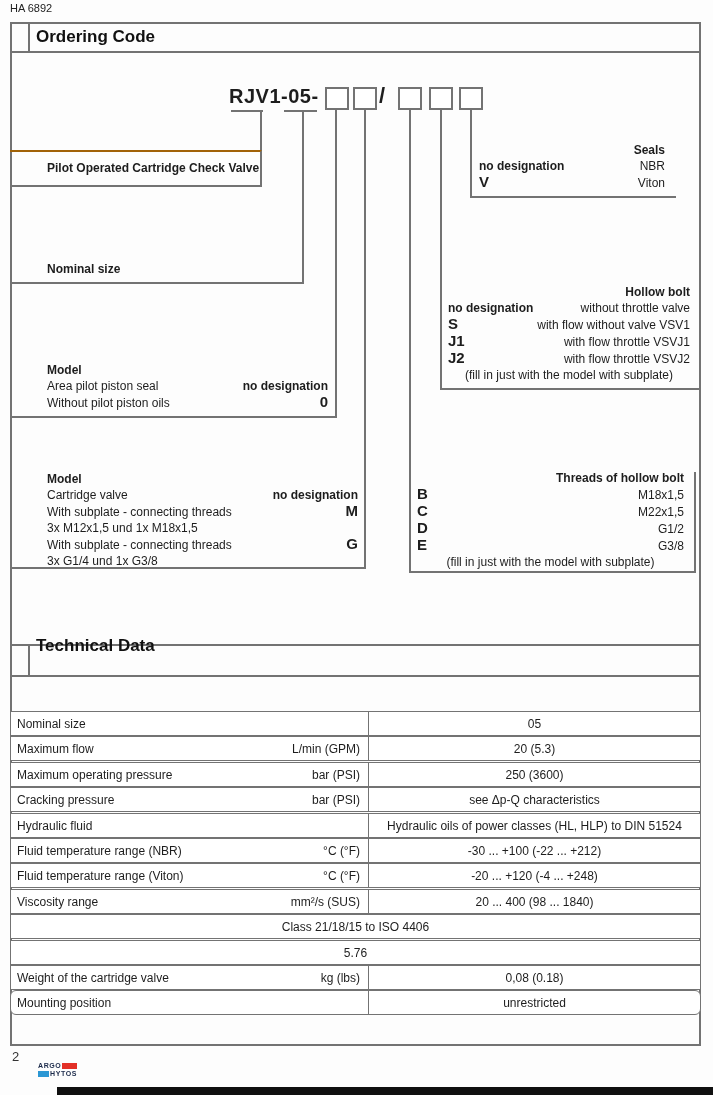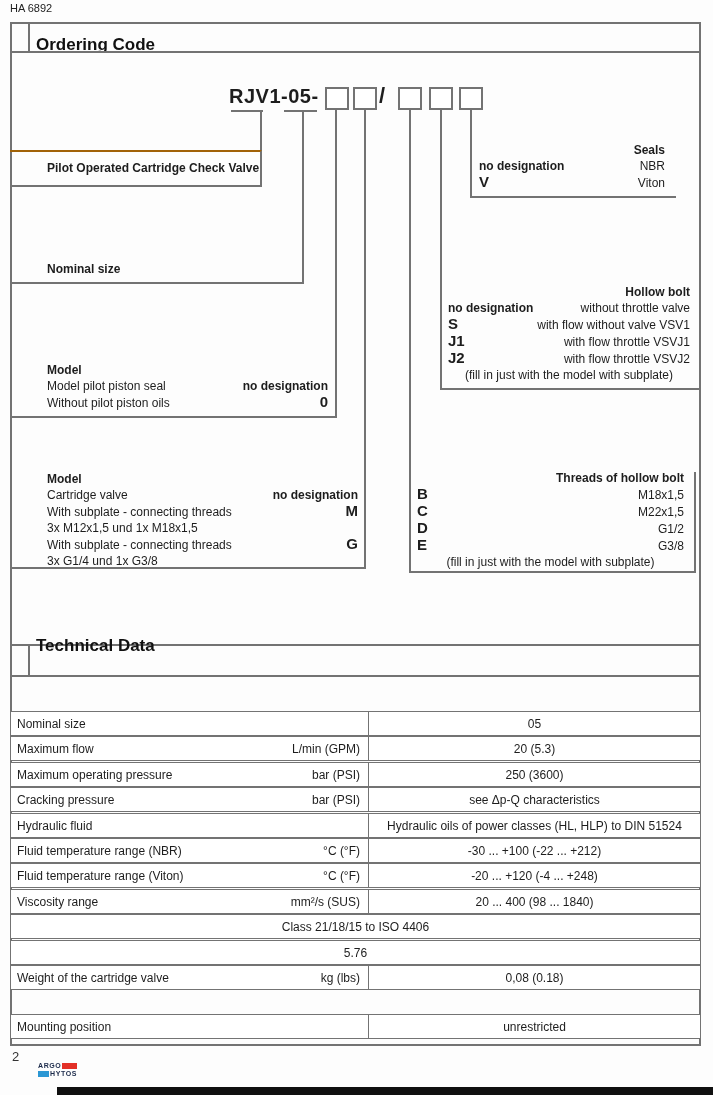--- a/index.html
+++ b/index.html
@@ -73,21 +73,21 @@
 </head>
 <body>
 
 <div class="page">
 
   <div class="doc-number">HA 6892</div>
 
   <div class="frame"></div>
 
   <div class="vline" style="left:28px; top:22px; height:30px;"></div>
-  <div class="section-title" style="top:27px;margin-top:8px;">Ordering Code</div>
+  <div class="section-title" style="top:27px;">Ordering Code</div>
   <div class="hline" style="left:10px; top:51px; width:691px;"></div>
 
   <div class="code-prefix">RJV1-05-</div>
   <div class="hline" style="left:231px; top:110px; width:32px;"></div>
   <div class="hline" style="left:284px; top:110px; width:33px;"></div>
   <div class="code-box" style="left:325px;"></div>
   <div class="code-box" style="left:353px;"></div>
   <div class="code-slash">/</div>
   <div class="code-box" style="left:398px;"></div>
   <div class="code-box" style="left:429px;"></div>
@@ -145,21 +145,21 @@
       <span class="big-code">J2</span>
       <span>with flow throttle VSVJ2</span>
     </div>
     <div class="note">(fill in just with the model with subplate)</div>
   </div>
   <div class="hline" style="left:440px; top:388px; width:261px;"></div>
 
   <div class="callout-text" style="left:47px; top:362px; width:281px;">
     <div class="b">Model</div>
     <div class="crow">
-      <span>Model pilot piston seal</span>
+      <span>Area pilot piston seal</span>
       <span class="b">no designation</span>
     </div>
     <div class="crow">
       <span>Without pilot piston oils</span>
       <span class="big-code">0</span>
     </div>
   </div>
   <div class="hline" style="left:10px; top:416px; width:327px;"></div>
 
   <div class="callout-text" style="left:47px; top:471px; width:311px;">
@@ -302,21 +302,21 @@
   </div>
   <div class="trow" style="top:965px;">
     <div class="tcell-l">
         <span>Weight of the cartridge valve</span>
         <span>kg (lbs)</span>
       </div>
     <div class="tcell-r">
         <span>0,08 (0.18)</span>
       </div>
   </div>
-  <div class="trow" style="top:1014px;">
+  <div class="trow" style="top:990px;border-radius:6px;">
     <div class="tcell-l">
         <span>Mounting position</span>
         <span></span>
       </div>
     <div class="tcell-r">
         <span>unrestricted</span>
       </div>
   </div>
 
   <div class="page-num">2</div>

